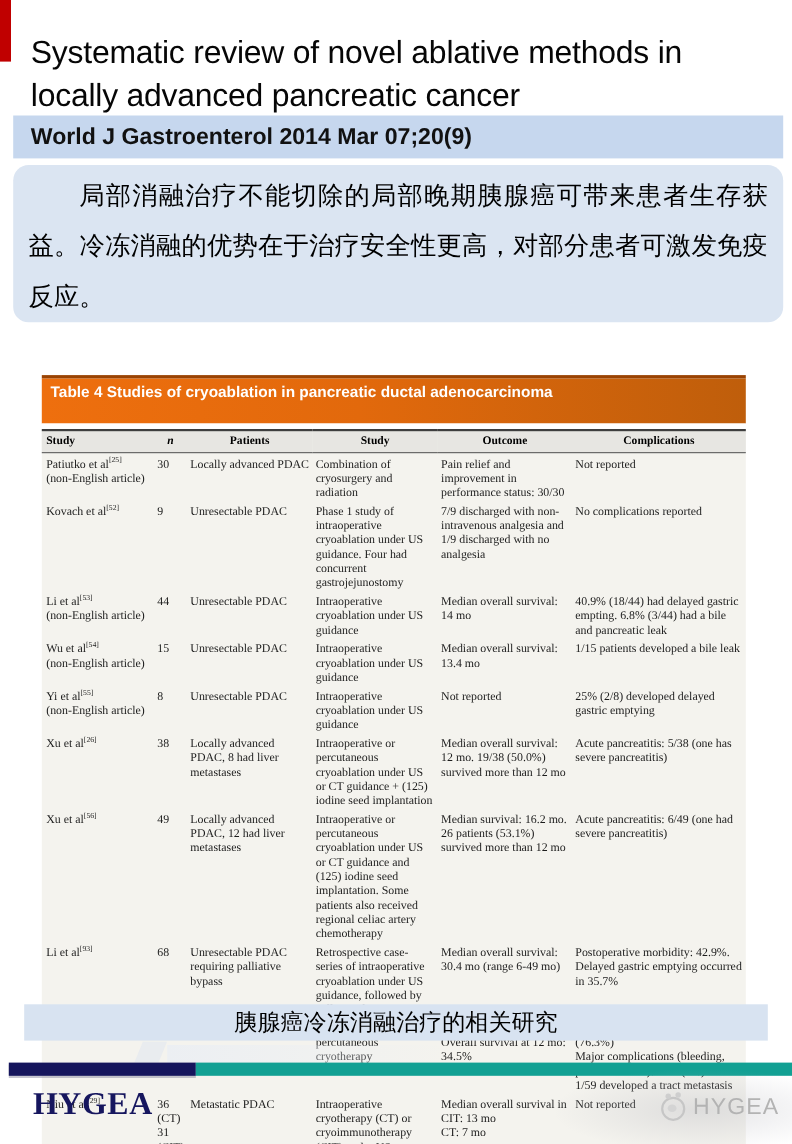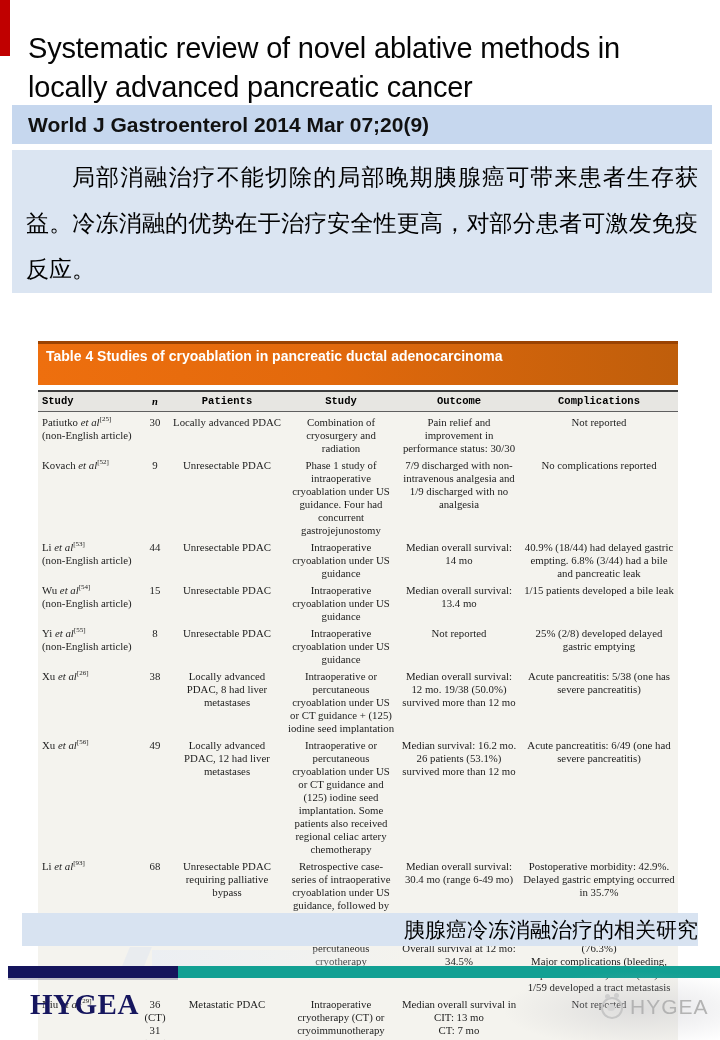--- a/index.html
+++ b/index.html
@@ -31,59 +31,59 @@
   }
   .if-text {
     position:absolute; left:492px; top:0; line-height:39px;
     font-size:21px; font-weight:600; color:#111;
   }
 
   
   .cn-block {
     position:absolute; left:12px; top:150px; width:700px; height:143px;
     background:#dbe5f2; padding:4px 14px 0 14px;
-    font-size:23px; line-height:46px; text-align:justify; color:#000;
+    font-size:23px; line-height:46px; text-align:justify; color:#000;border-radius:14px;
   }
   .cn-block p { text-indent:2em; }
 
   
   .table-wrap { position:absolute; left:38px; top:341px; width:640px; }
   .table-title {
     height:44px; line-height:24px; padding-left:8px;
     background:linear-gradient(90deg, #ee6f0e 0%, #e2690c 45%, #bf5e0b 100%);
     border-top:3px solid #9a4303;
     color:#ffffff; font-size:14px; font-weight:700;
     font-family:"Liberation Sans", sans-serif;
   }
   .table-gap { height:5px; background:#ffffff; }
   .data-zone { background:#f4f3ee; padding-bottom:2px; }
   table.journal-table {
     width:100%; border-collapse:collapse; table-layout:fixed;
     font-family:"Liberation Serif", serif; font-size:10.8px; line-height:13px; color:#1c1c1c;
   }
   table.journal-table thead th {
-    font-family:Liberation Mono, monospace; font-size:10.5px; font-weight:700;
+    font-family:Liberation Serif, serif; font-size:10.5px; font-weight:700;
     border-top:2px solid #3e3e3e; border-bottom:1px solid #5f5f5f;
     background:#e7e6e2; padding:3px 2px; text-align:center; color:#000;
   }
   table.journal-table thead th:first-child { text-align:left; padding-left:4px; }
   table.journal-table thead th.italic { font-style:italic; font-family:"Liberation Serif", serif; }
   table.journal-table td {
-    vertical-align:top; text-align:center; padding:2px 3px; white-space:pre-line;
+    vertical-align:top; padding:2px 3px; white-space:pre-line;
   }
   table.journal-table td.c-study { text-align:left; padding-left:4px; white-space:normal; }
   table.journal-table tbody tr:first-child td { padding-top:4px; }
   table.journal-table tbody { border-bottom:2px solid #3e3e3e; }
   sup.ref { font-size:7px; vertical-align:super; line-height:0; }
-  .etal { font-style:italic; }
+  .etal { }
 
   
   .caption-bar {
     position:absolute; left:22px; top:913px; width:676px; height:33px;
-    background:#d8e3f1; text-align:right;
+    background:#d8e3f1; text-align:center;
     font-size:21px; line-height:33px; color:#000;
   }
 
   
   .ghost1 { position:absolute; left:126px; top:947px; width:22px; height:19px;
             background:#e3e8f0; transform:skewX(-22deg); opacity:.65; }
   .ghost2 { position:absolute; left:152px; top:950px; width:300px; height:16px;
             background:linear-gradient(90deg,#eaeef4 0%, rgba(255,255,255,0) 85%); opacity:.8; }
   .band-navy { position:absolute; left:8px; top:966px; width:170px; height:12px;
                background:#15155c; box-shadow:0 2px 0 rgba(150,150,170,.55); }

